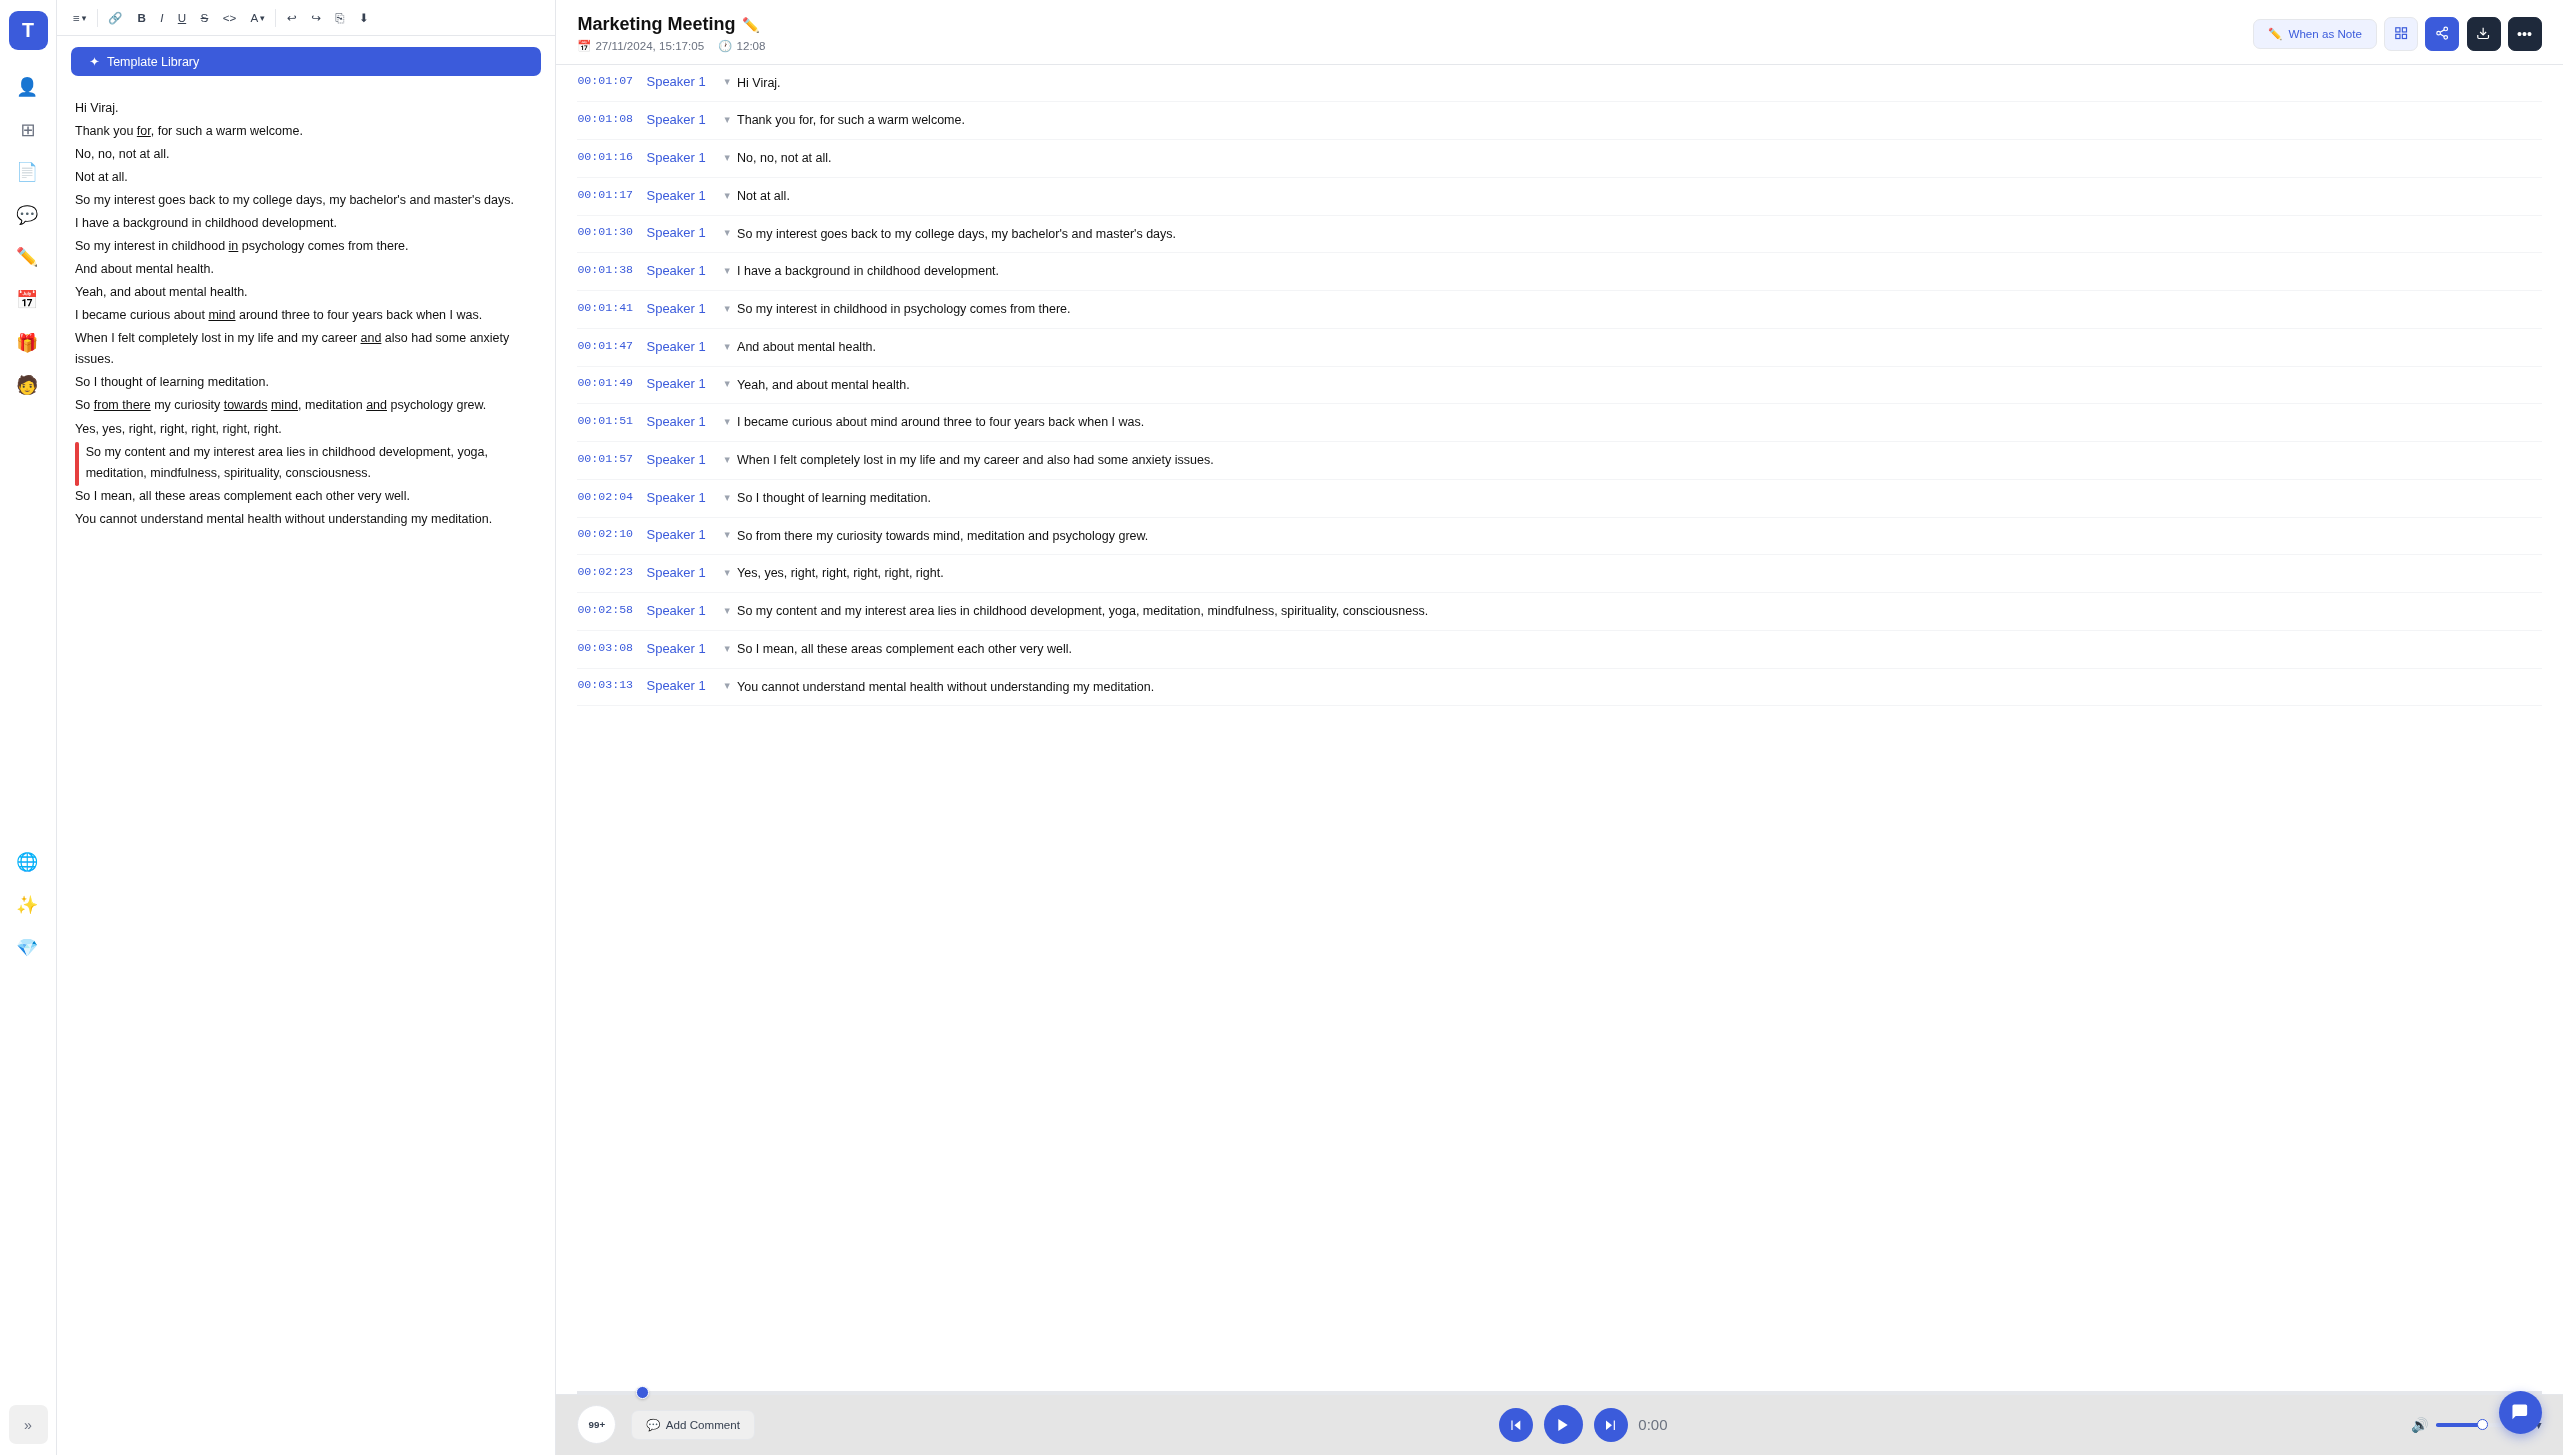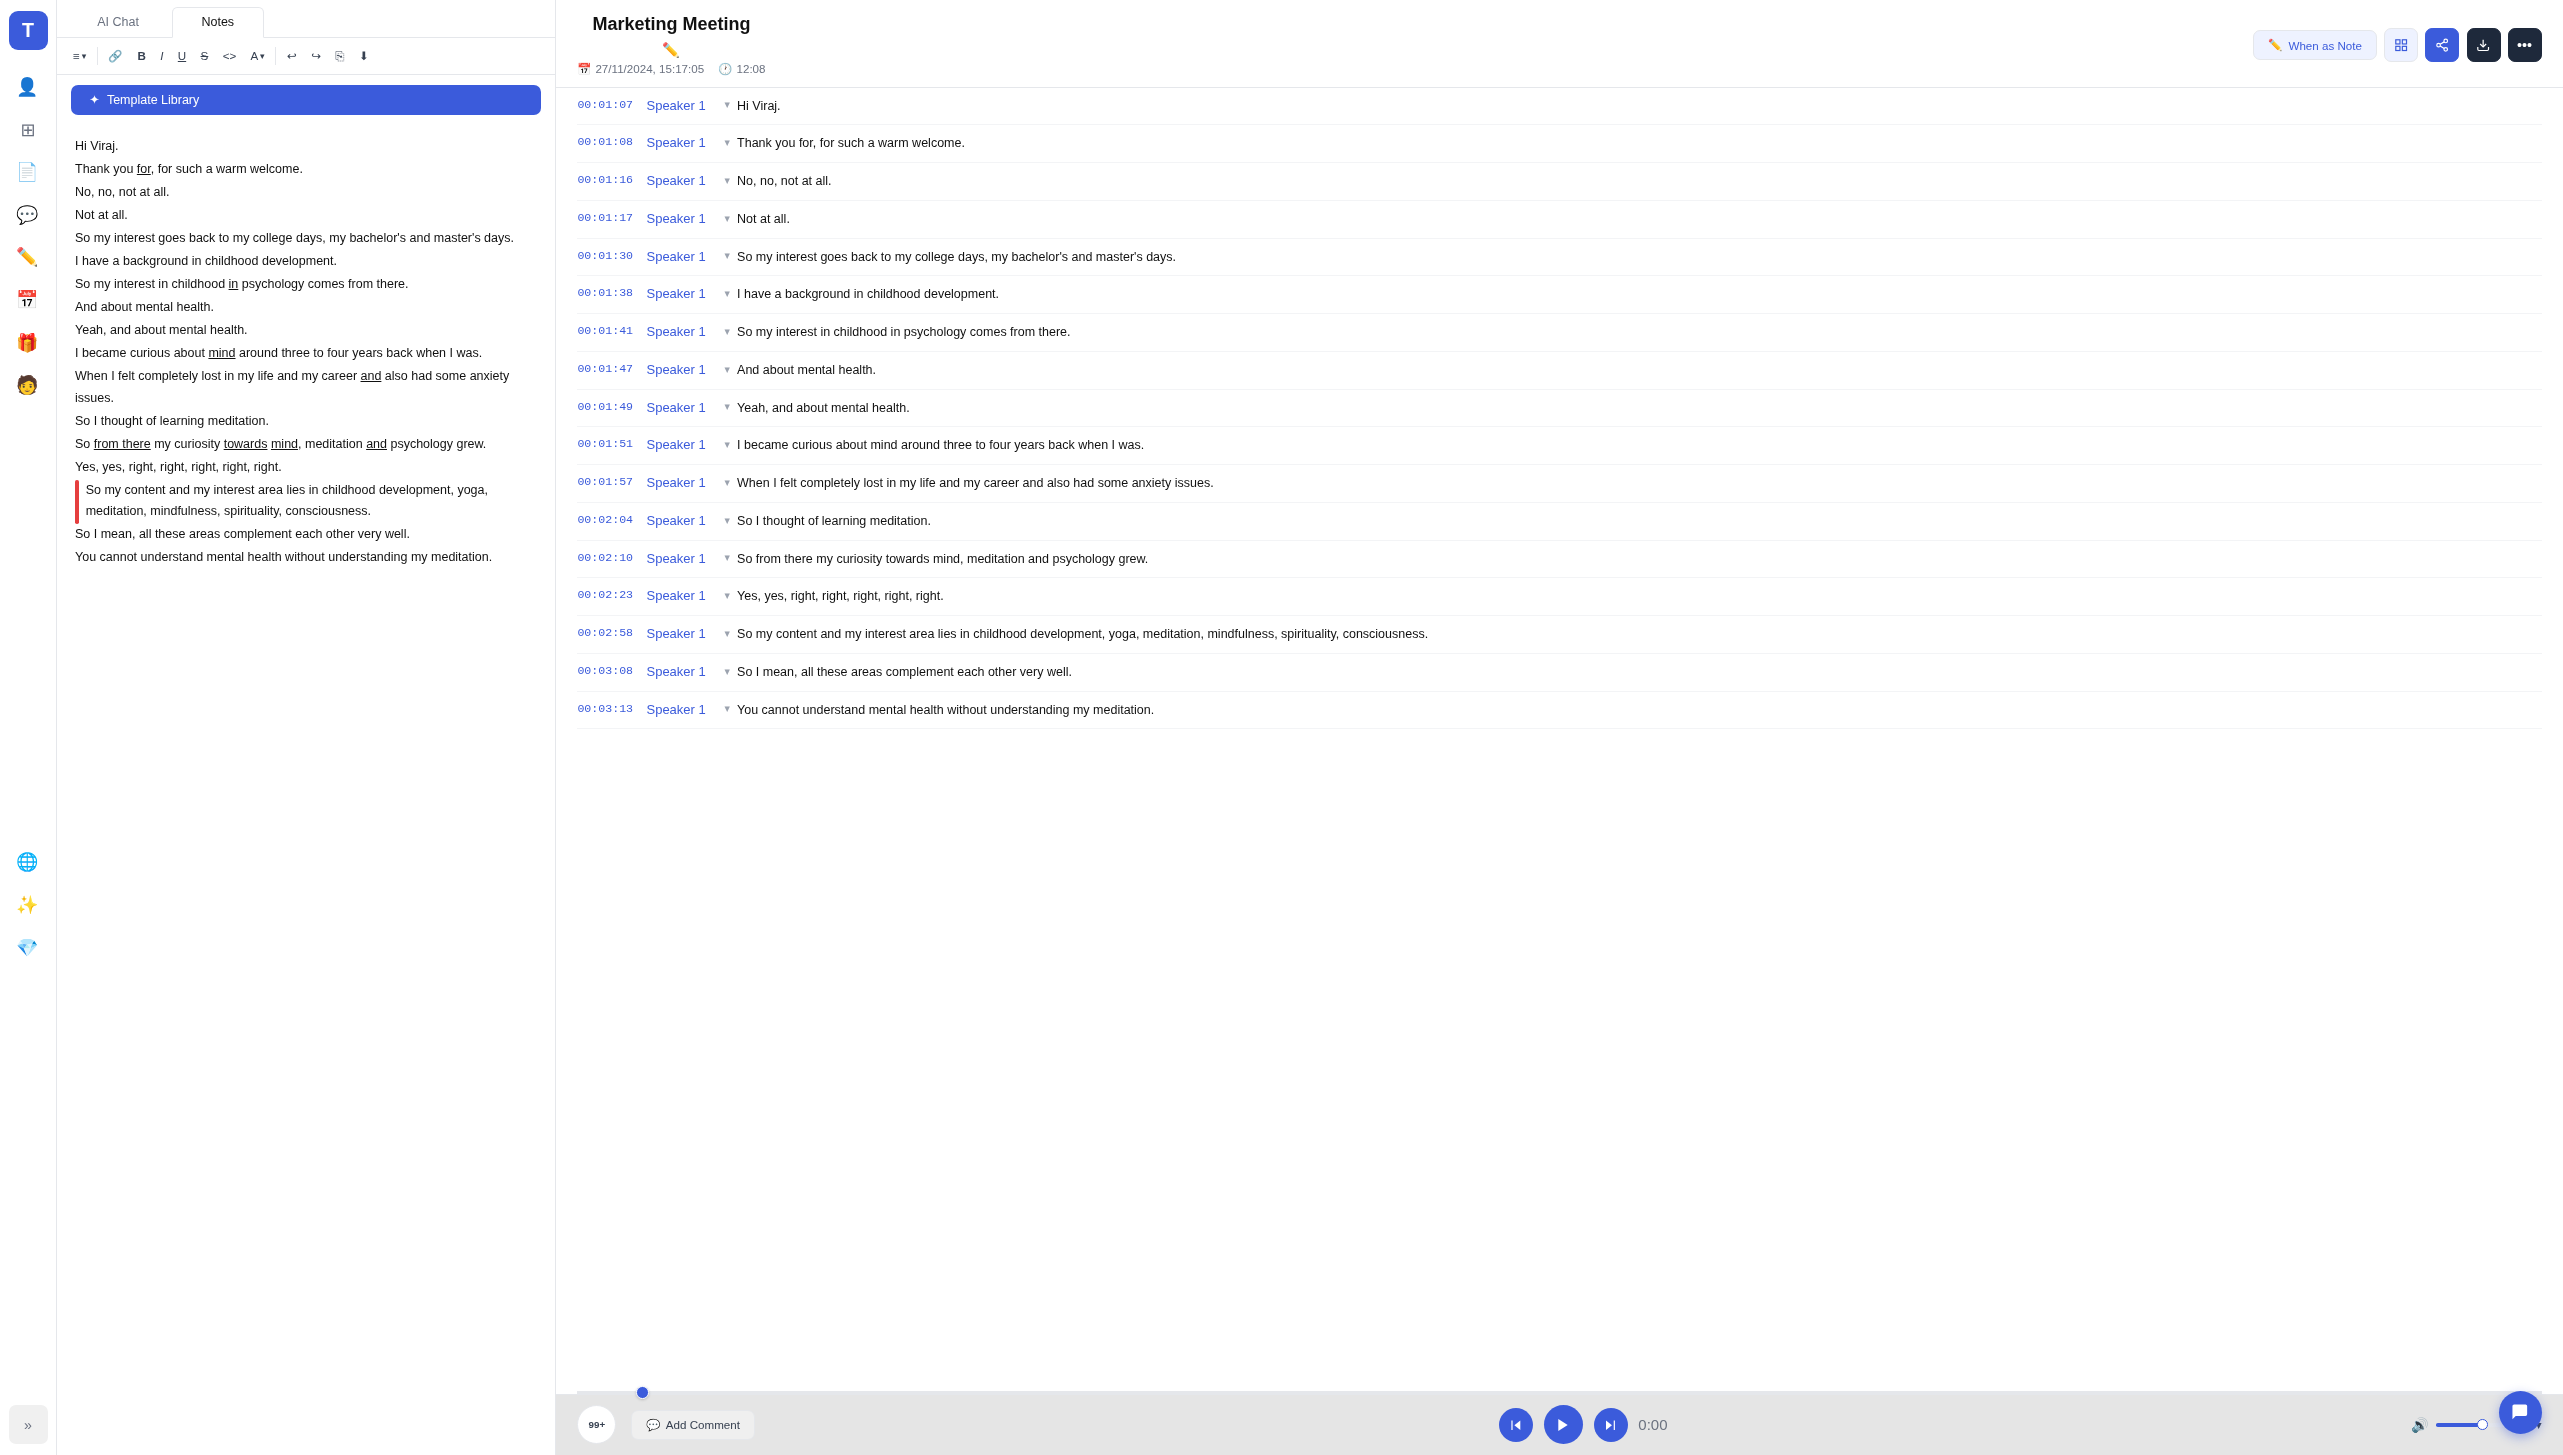--- a/index.html
+++ b/index.html
@@ -149,21 +149,20 @@
       padding: 14.3px 21.4px 10.7px;
       border-bottom: 0.9px solid #e5e7eb;
       display: flex;
       align-items: center;
       justify-content: space-between;
     }
     .meeting-title-row {
       display: flex;
       align-items: center;
       gap: 7.1px;
-      flex-direction: column;
     }
     .meeting-title {
       font-size: 18px;
       font-weight: 700;
       color: #111;
     }
     .edit-icon {
       font-size: 14.3px;
       color: #6b7280;
       cursor: pointer;
@@ -387,24 +386,20 @@
   <div class="sidebar-icon" style="margin-top:auto;">🌐</div>
   <div class="sidebar-icon">✨</div>
   <div class="sidebar-icon">💎</div>
   <div class="sidebar-expand">»</div>
 </div>
 
 <div class="main-layout">
 
   <div class="editor-panel">
 
-    <div class="tabs">
-      <div class="tab">AI Chat</div>
-      <div class="tab active">Notes</div>
-    </div>
 
     <div class="toolbar">
       <div class="toolbar-btn">≡ <span style="font-size:9px;">▾</span></div>
       <div class="toolbar-sep"></div>
       <div class="toolbar-btn">🔗</div>
       <div class="toolbar-btn">
           <b>B</b>
         </div>
       <div class="toolbar-btn">
           <i>I</i>

